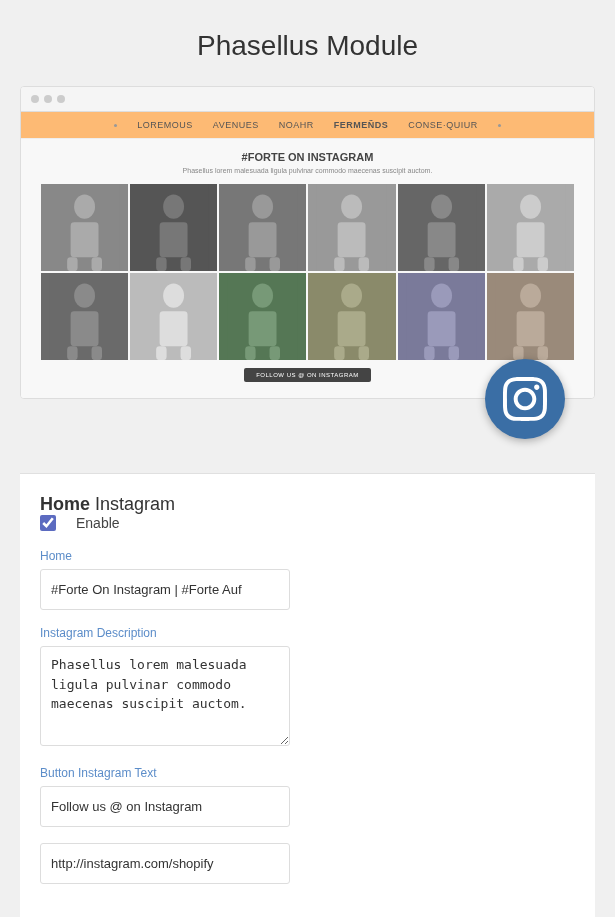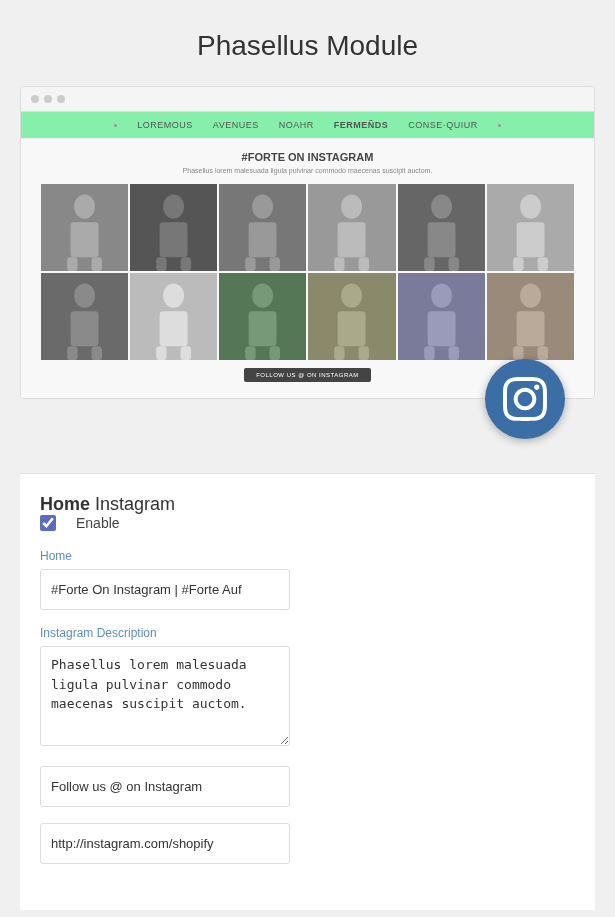--- a/index.html
+++ b/index.html
@@ -46,21 +46,21 @@
     }
 
     .browser-dot {
       width: 8px;
       height: 8px;
       border-radius: 50%;
       background: #ccc;
     }
 
     .preview-nav {
-      background: #86efac;
+      background: #fdba74;
       border-bottom: 1px solid #eee;
       padding: 8px 0;
       display: flex;
       align-items: center;
       justify-content: center;
       gap: 20px;
     }
 
     .preview-nav-item {
       font-size: 9px;
@@ -413,20 +413,21 @@
       <label class="field-label">Home</label>
       <input type="text" class="field-input" value="#Forte On Instagram | #Forte Auf" style="">
     </div>
 
     <div class="field-group">
       <label class="field-label">Instagram Description</label>
       <textarea class="field-textarea" style="">Phasellus lorem malesuada ligula pulvinar commodo maecenas suscipit auctom.</textarea>
     </div>
 
     <div class="field-group">
+      <label class="field-label">Button Instagram Text</label>
       <input type="text" class="field-input" value="Follow us @ on Instagram" style="">
     </div>
 
     <div class="field-group">
       <input type="text" class="field-input" value="http://instagram.com/shopify" style="">
     </div>
   </div>
 
 </div>
 

